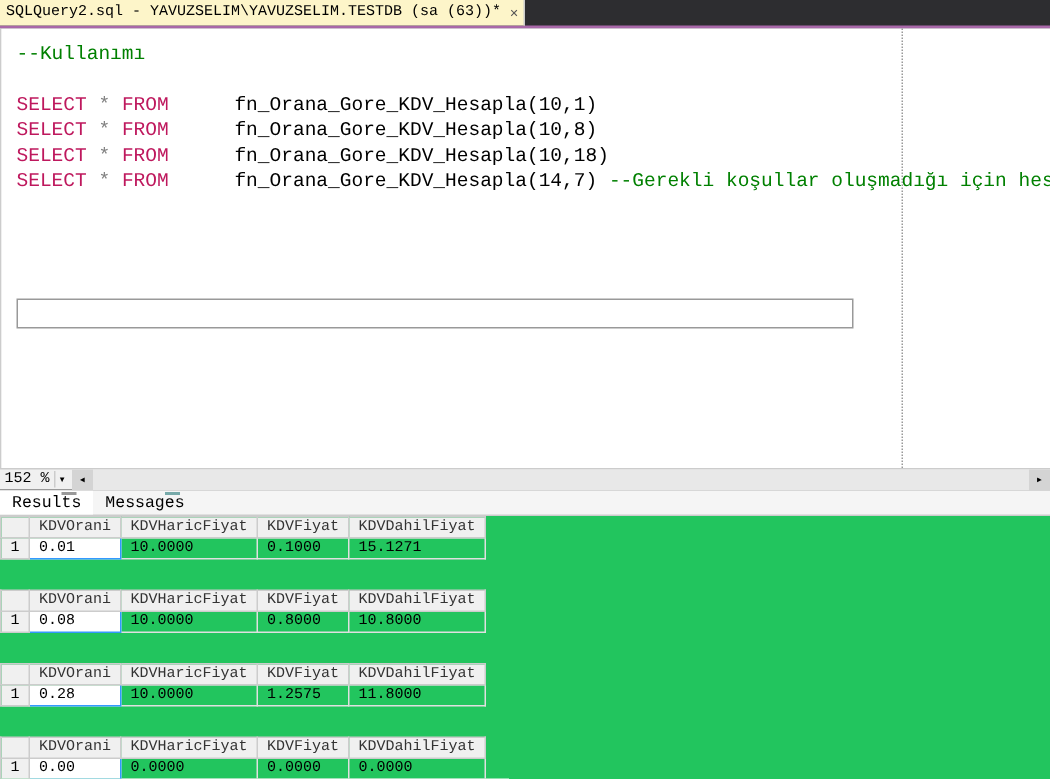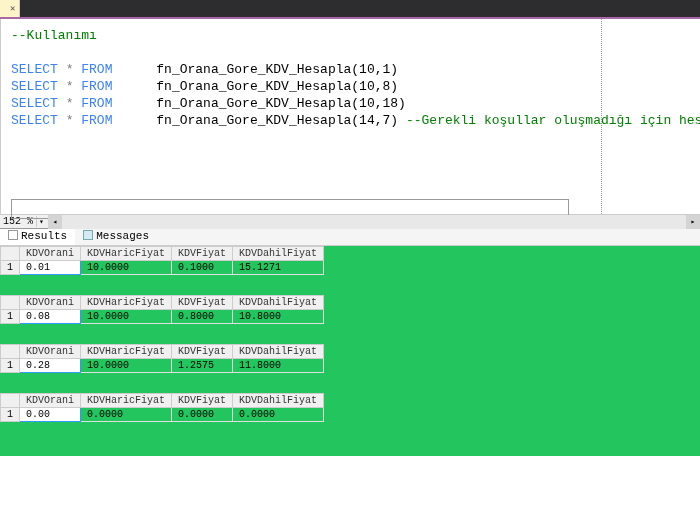--- a/index.html
+++ b/index.html
@@ -33,21 +33,21 @@
       height: 17px;
     }
     .tab-close {
       margin-left: 6px;
       cursor: pointer;
       font-weight: bold;
       color: #555;
       font-size: 9px;
     }
     .editor-wrap {
-      height: 195px;
+      height: 293px;
       position: relative;
       display: flex;
     }
     .code-indicator {
       width: 7px;
       background: #e8e8e8;
       border-right: 1px solid #ccc;
     }
     .code-change-bar {
       width: 5px;
@@ -59,21 +59,21 @@
       padding: 8px 10px;
       font-size: 13px;
       line-height: 17px;
       position: relative;
       background: #fff;
     }
     .code-line {
       white-space: pre;
     }
     .comment { color: #008000; }
-    .keyword { color: #3b82f6; }
+    .keyword { color: #be185d; }
     .func { color: #000; margin-left: 36px; }
     .op { color: #808080; }
     .cursor-line {
       margin-top: 70px;
       border: 1px solid #999;
       height: 20px;
       width: 558px;
       display: flex;
       align-items: center;
       padding-left: 2px;
@@ -129,22 +129,23 @@
       display: flex;
       border-top: 1px solid #999;
       border-bottom: 1px solid #ccc;
       background: #f5f5f5;
       font-family: 'Segoe UI', Tahoma, sans-serif;
       font-size: 11px;
     }
     .result-tab {
       padding: 1px 8px;
       display: flex;
-      align-items: flex-start;
+      align-items: flex-end;
       cursor: pointer;
+      flex-direction: column;
     }
     .result-tab.active {
       background: #fff;
     }
     .result-tab-icon {
       width: 10px;
       height: 10px;
       margin-right: 3px;
       display: inline-block;
     }
@@ -195,20 +196,21 @@
     .sel-cell {
       border: 1px solid #3399ff !important;
       background: #fff;
     }
   </style>
 </head>
 <body>
 
 <div class="tab-bar">
   <div class="tab">
+    <span>SQLQuery2.sql - YAVUZSELIM\YAVUZSELIM.TESTDB (sa (63))*</span>
     <span class="tab-close">✕</span>
   </div>
 </div>
 
 <div class="editor-wrap">
   <div class="code-indicator"></div>
   <div class="code-change-bar"></div>
   <div class="editor">
     <div class="ruler"></div>
     <div class="code-line"><span class="comment">--Kullanımı</span></div>

